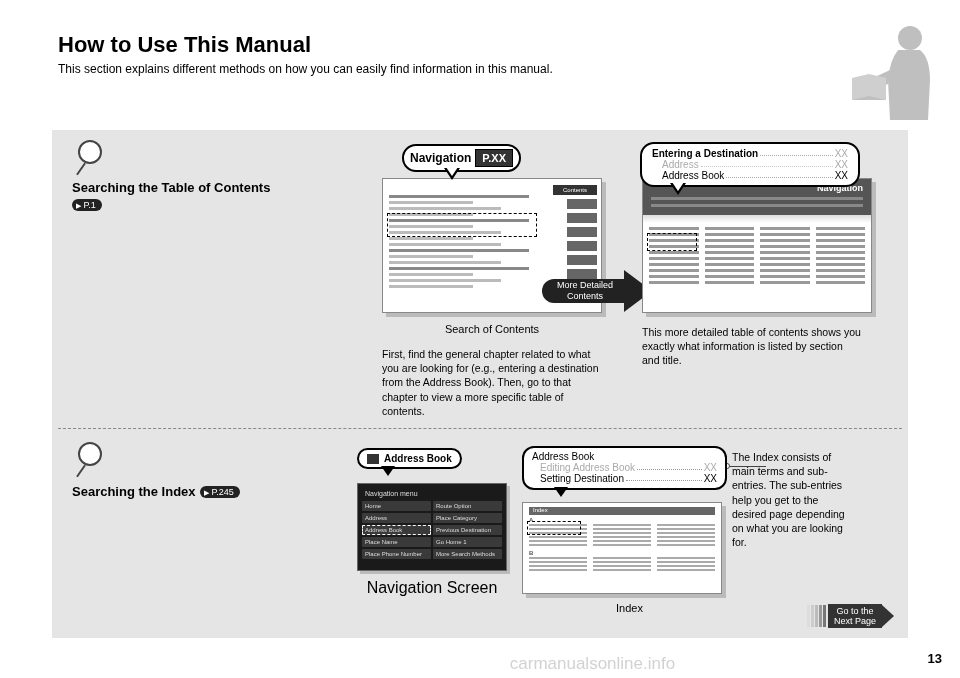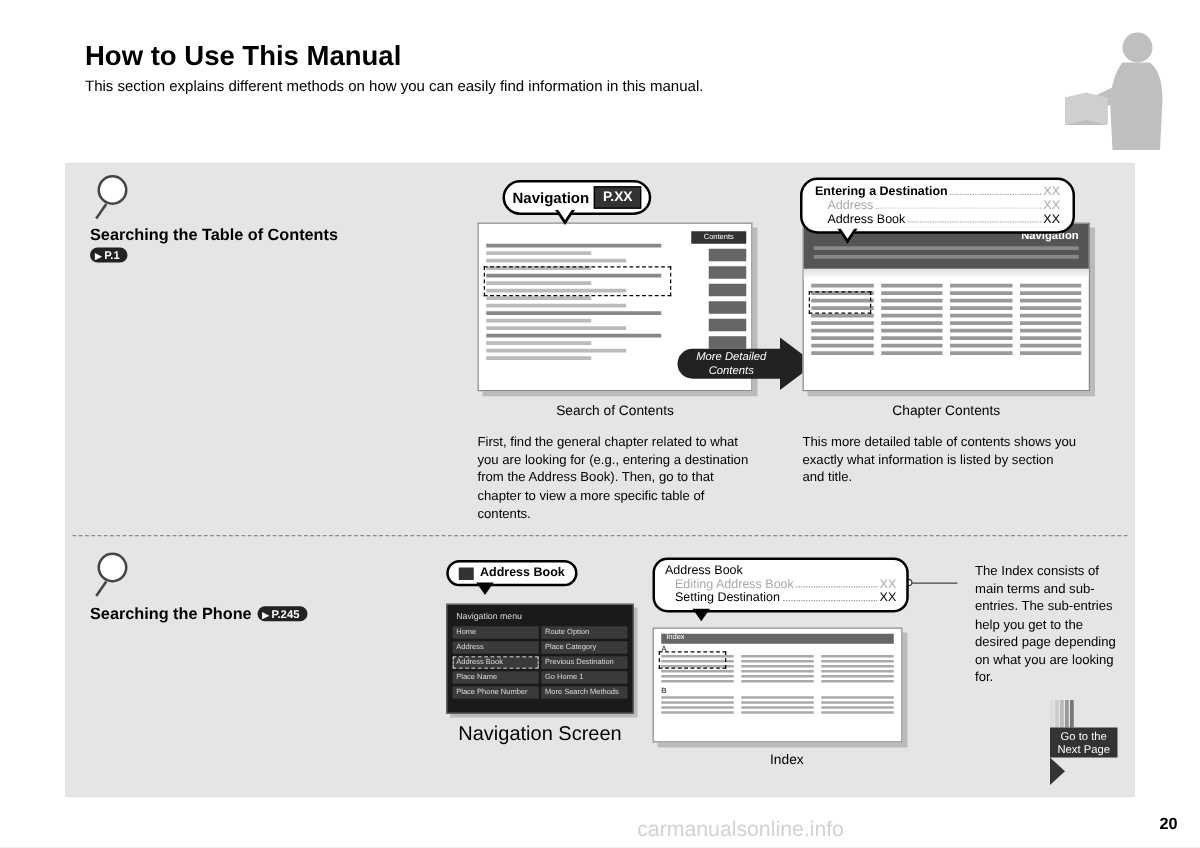--- a/index.html
+++ b/index.html
@@ -8,21 +8,21 @@
     height: 678px;
     font-family: Arial, Helvetica, sans-serif;
     background: #fff;
     position: relative;
     overflow: hidden;
     color: #000;
   }
   .header {
     position: absolute;
     top: 32px;
-    left: 68px;
+    left: 58px;
     right: 120px;
   }
   .title {
     font-size: 22px;
     font-weight: bold;
   }
   .subtitle {
     font-size: 12px;
     margin-top: 4px;
   }
@@ -77,21 +77,20 @@
     margin-top: 4px;
   }
   .pill {
     display: inline-block;
     background: #222;
     color: #fff;
     font-size: 9px;
     padding: 1px 6px 1px 4px;
     border-radius: 8px;
     vertical-align: middle;
-    font-weight: bold;
   }
   .pill:before {
     content: "▶";
     font-size: 7px;
     margin-right: 2px;
   }
   .body-text {
     font-size: 11px;
     line-height: 1.4;
     margin-top: 10px;
@@ -198,21 +197,21 @@
   .toc-body {
     font-size: 10.5px;
     line-height: 1.35;
     margin-top: 12px;
     width: 220px;
   }
   
   .big-arrow {
     position: absolute;
     top: 140px; left: 490px;
-    width: 110px; height: 42px; font-style: italic;
+    width: 110px; height: 42px;
   }
   .big-arrow .body {
     position: absolute;
     left: 0; top: 9px;
     width: 86px; height: 24px;
     background: #222;
     color: #fff;
     font-size: 9px;
     text-align: center;
     line-height: 11px;
@@ -481,30 +480,30 @@
     position: absolute;
   }
   .lead-dot {
     width: 6px; height: 6px; border-radius: 50%;
     border: 1px solid #444; background: #fff;
     position: absolute;
   }
   
   .index-expl {
     position: absolute;
-    top: 320px; left: 728px;
+    top: 320px; left: 680px;
     width: 120px;
     font-size: 10.5px;
     line-height: 1.35;
   }
   
   .next-page {
     position: absolute;
     bottom: 10px; right: 14px;
-    display: flex;  flex-direction: column;
+    display: flex; align-items: center;
   }
   .next-page .stripes {
     display: flex; gap: 1px; margin-right: 2px;
   }
   .next-page .stripes div {
     width: 3px; height: 22px;
   }
   .next-page .s1{background:#ddd;} .next-page .s2{background:#ccc;}
   .next-page .s3{background:#bbb;} .next-page .s4{background:#999;}
   .next-page .s5{background:#777;}
@@ -685,32 +684,31 @@
             <div></div>
             <div></div>
             <div></div>
             <div></div>
             <div></div>
             <div></div>
           </div>
         <div class="dashed-small"></div>
       </div>
     </div>
-    <div class="thumb-caption">Chapter Contents</div>
     <div class="chapter-body">This more detailed table of contents shows you exactly what information is listed by section and title.</div>
   </div>
 
   <div class="divider"></div>
 
   <div class="bot-left">
     <div class="magnifier">
       <div class="circle"></div><div class="handle"></div>
     </div>
     <div style="margin-top:4px;">
-      <span class="section-title">Searching the Phone</span>
+      <span class="section-title">Searching the Index</span>
       <span class="pill">P.245</span>
     </div>
   </div>
 
   <div class="nav-screen-illustration">
     <div class="addr-callout">
       <span class="book-icon"></span>
       <span>Address Book</span>
       <div class="inner-ptr"></div>
     </div>
@@ -819,15 +817,15 @@
     </div>
     <div class="label">
       <span>Go to the</span><br>
       <span>Next Page</span>
     </div>
     <div class="tri"></div>
   </div>
 
 </div>
 
-<div class="page-number">20</div>
+<div class="page-number">13</div>
 
 <div class="watermark-real">carmanualsonline.info</div>
 
 </body></html>

